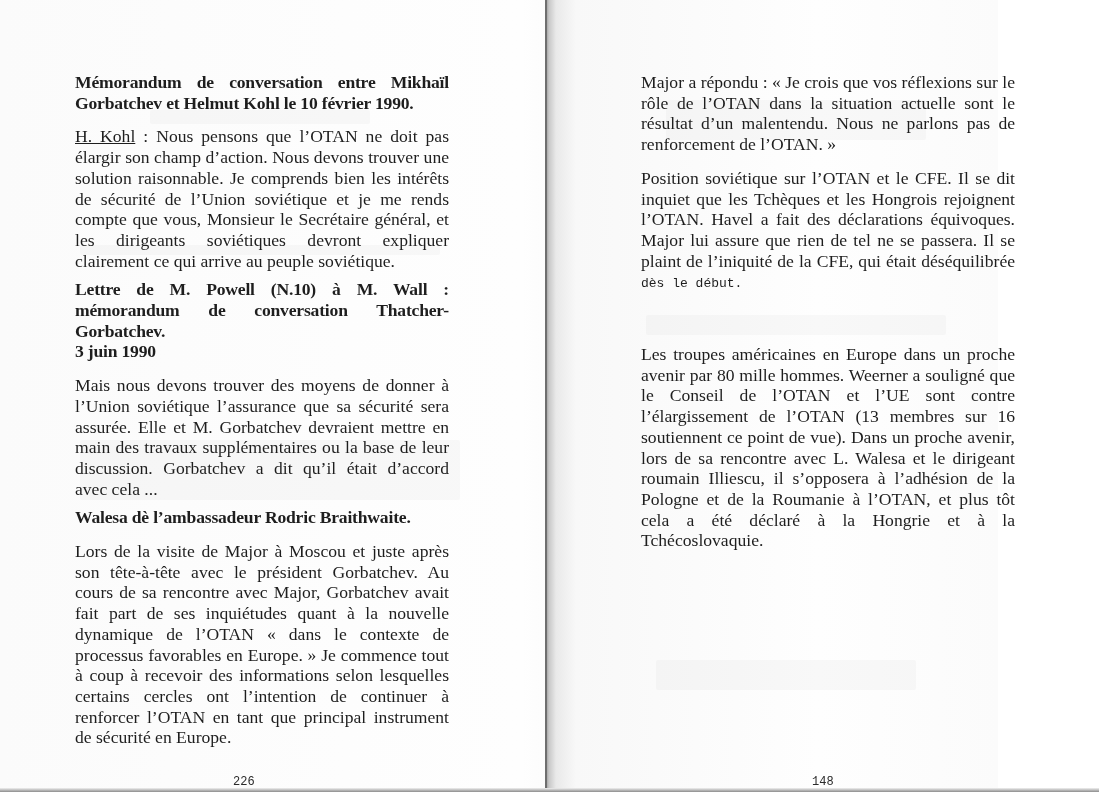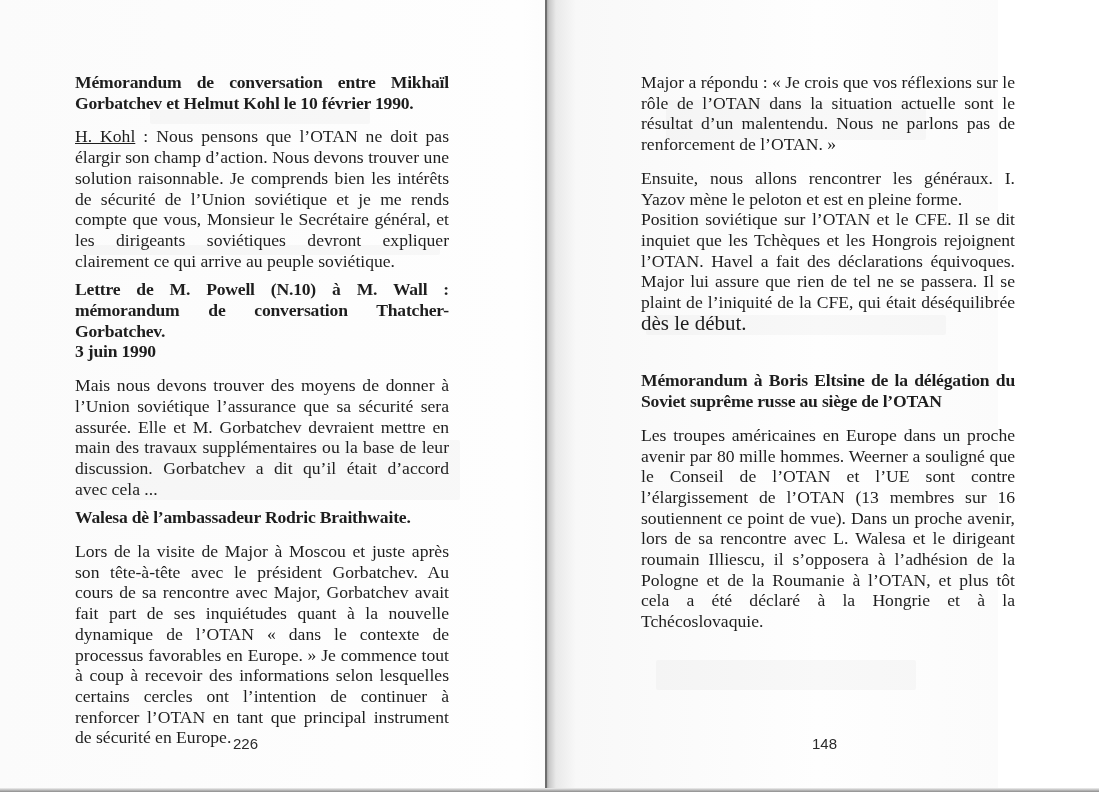--- a/index.html
+++ b/index.html
@@ -18,29 +18,29 @@
     .bottom-shadow { position: absolute; left: 0; bottom: 0; width: 1099px; height: 4px; background: linear-gradient(to bottom, #f0f0f0, #8c8c8c); }
 
     .column { position: absolute; width: 374px; font-size: 17.6px; line-height: 20.7px; }
     .left-col { left: 75px; top: 72px; }
 
     .block { margin: 0; }
     .heading { font-weight: bold; text-align: justify; letter-spacing: -0.2px; }
     .date { font-weight: normal; }
     .para { text-align: justify; hyphens: manual; }
     .underline { text-decoration: underline; }
-    .sans { font-family: Liberation Serif, serif; font-size: 21px; }
+    .sans { font-family: Liberation Mono, monospace; font-size: 13px; }
 
     .gap-l { height: 13px; }
     .gap-m { height: 8px; }
     .gap-xl { height: 36px; }
 
     .page-number {
-      position: absolute; top: 735px;
-      font-family: Liberation Sans, sans-serif; font-size: 15px; color: #2a2a2a;
+      position: absolute; top: 775px;
+      font-family: Liberation Mono, monospace; font-size: 12px; color: #2a2a2a;
     }
     .pn-left { left: 233px; }
 
     .bleed { position: absolute; background: rgba(0,0,0,0.025); border-radius: 2px; }
   </style>
 </head>
 <body>
 
 <div class="spread">
 
@@ -70,25 +70,23 @@
   </div>
 
   <div class="page page-right">
     <div class="bleed" style="left:120px;top:100px;width:260px;height:40px;"></div>
     <div class="bleed" style="left:100px;top:315px;width:300px;height:20px;"></div>
     <div class="bleed" style="left:110px;top:660px;width:260px;height:30px;"></div>
 
     <div class="column" style="left:95px;top:72px;">
       <p class="block para">Major a répondu : « Je crois que vos réflexions sur le rôle de l’OTAN dans la situation actuelle sont le résultat d’un malentendu. Nous ne parlons pas de renforcement de l’OTAN. »</p>
       <div class="gap-l"></div>
-      <p class="block para">Ensuite, nous allons rencontrer les généraux. I. Yazov mène le peloton et est en pleine forme.</p>
       <p class="block para"><span>Position soviétique sur l’OTAN et le CFE. Il se dit inquiet que les Tchèques et les Hongrois rejoignent l’OTAN. Havel a fait des déclarations équivoques. Major lui assure que rien de tel ne se passera. Il se plaint de l’iniquité de la CFE, qui était déséquilibrée </span><span class="sans">dès le début.</span></p>
       <div class="gap-xl"></div>
 
-      <p class="block heading">Mémorandum à Boris Eltsine de la délégation du Soviet suprême russe au siège de l’OTAN</p>
       <div class="gap-l"></div>
       <p class="block para">Les troupes américaines en Europe dans un proche avenir par 80 mille hommes. Weerner a souligné que le Conseil de l’OTAN et l’UE sont contre l’élargissement de l’OTAN (13 membres sur 16 soutiennent ce point de vue). Dans un proche avenir, lors de sa rencontre avec L. Walesa et le dirigeant roumain Illiescu, il s’opposera à l’adhésion de la Pologne et de la Roumanie à l’OTAN, et plus tôt cela a été déclaré à la Hongrie et à la Tchécoslovaquie.</p>
     </div>
 
     <div class="page-number" style="left:266px;">148</div>
   </div>
 
   <div class="gutter-line"></div>
   <div class="bottom-shadow"></div>
 </div>

